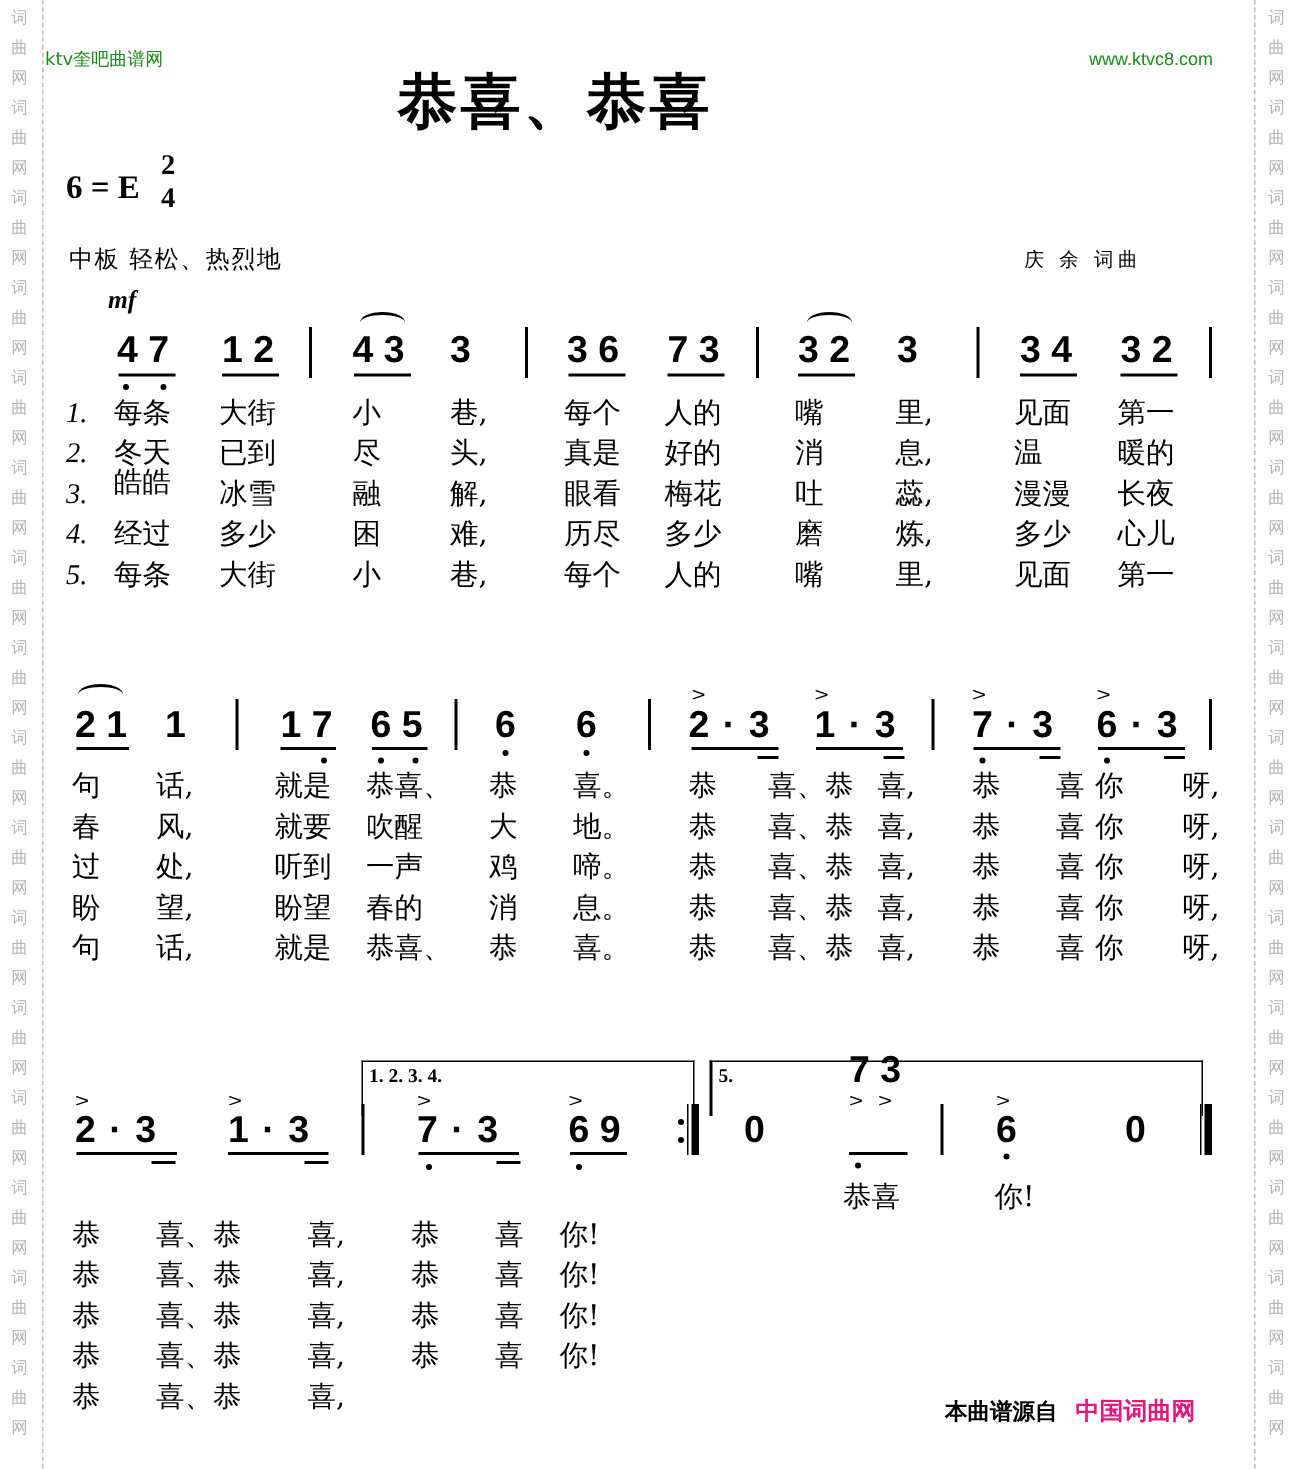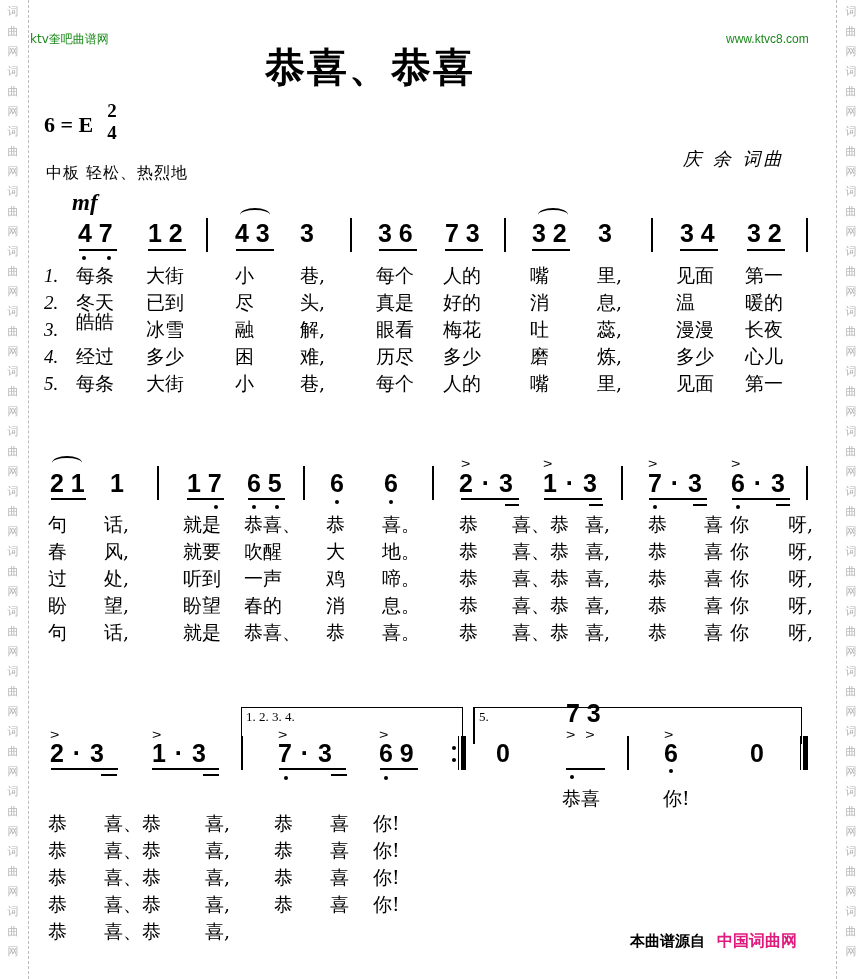--- a/index.html
+++ b/index.html
@@ -8,33 +8,33 @@
   .side { position:absolute; top:0; width:28px; height:979px; }
   .side.left { left:0; border-right:1px dashed #bbb; width:28px; }
   .side.right { right:0; border-left:1px dashed #bbb; width:24px; }
   .wm { position:absolute; font-size:11px; color:#b5b5b5; line-height:20px; width:20px; text-align:center; }
   .site-left { position:absolute; left:30px; top:31px; font-size:12px; color:#1a8a1a; }
   .site-right { position:absolute; left:726px; top:32px; font-size:12px; color:#1a8a1a; font-family:"Liberation Sans", sans-serif; }
   .title { position:absolute; left:0; width:740px; top:40px; text-align:center; font-family:"DejaVu Serif", "Liberation Serif", serif; font-weight:bold; font-size:40px; letter-spacing:2px; }
   .key { position:absolute; left:44px; top:112px; font-family:"Liberation Serif", serif; font-weight:bold; font-size:22px; }
   .ts { position:absolute; left:103px; top:100px; font-family:"Liberation Serif", serif; font-weight:bold; font-size:19px; text-align:center; width:18px; line-height:22px; }
   .tempo { position:absolute; left:46px; top:163px; font-size:16px; letter-spacing:1px; }
-  .credit { position:absolute; left:683px; top:147px; font-size:18px; font-family:"DejaVu Serif", serif; letter-spacing:3px;font-style:italic; }
-  .dyn { position:absolute; left:72px; top:190px; font-family:"Liberation Serif", serif; font-style:italic; font-weight:bold; font-size:23px; }
+  .credit { position:absolute; left:683px; top:164px; font-size:13px; font-family:"DejaVu Serif", serif; letter-spacing:3px; }
+  .dyn { position:absolute; left:72px; top:190px; font-family:"Liberation Serif", serif; font-style:italic; font-weight:bold; font-size:17px; }
   .n { position:absolute; font-family:"Liberation Sans", sans-serif; font-weight:bold; font-size:25px; line-height:26px; }
   .bar { position:absolute; width:2px; background:#000; }
   .ul { position:absolute; height:2px; background:#000; }
   .ul2 { position:absolute; height:2px; background:#000; }
   .dot { position:absolute; width:4px; height:4px; border-radius:2px; background:#000; }
   .slur { position:absolute; height:12px; border-top:2px solid #000; border-radius:50% 50% 0 0; }
   .acc { position:absolute; font-family:"Liberation Sans", sans-serif; font-size:16px; line-height:16px; transform:scaleY(0.8); }
   .ly { position:absolute; font-family:"DejaVu Serif", "Liberation Serif", serif; font-size:19px; line-height:27px; white-space:pre; }
   .vn { font-family:"Liberation Serif", serif; font-style:italic; }
   .volta { position:absolute; border-top:1.5px solid #000; border-left:1.5px solid #000; border-right:1.5px solid #000; height:16px; }
-  .volta span { position:absolute; left:4px; top:1px; font-family:"Liberation Serif", serif; font-weight:normal; font-size:13px; }
+  .volta span { position:absolute; left:4px; top:1px; font-family:"Liberation Serif", serif; font-weight:bold; font-size:13px; }
   .rep { position:absolute; }
   .source { position:absolute; left:630px; top:931px; font-size:15px; font-weight:bold; }
   .source .brand { color:#e0197d; margin-left:12px; font-size:16px; }
 </style>
 </head>
 <body>
 
 <div class="side left" id="wmL">
     <div class="wm" style="top: 2px; left: 3px;">词</div>
     <div class="wm" style="top: 22px; left: 3px;">曲</div>

